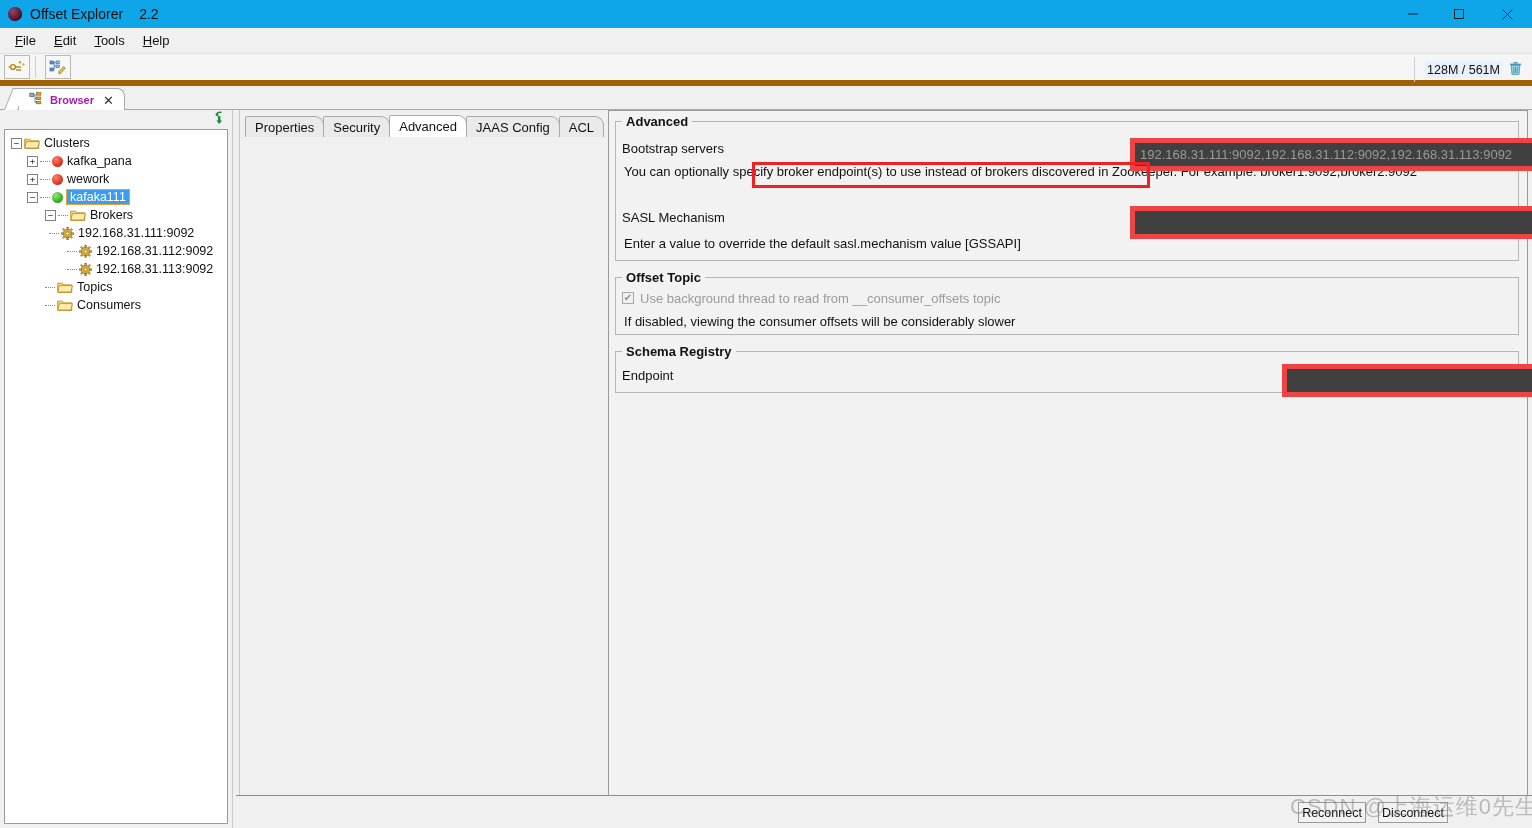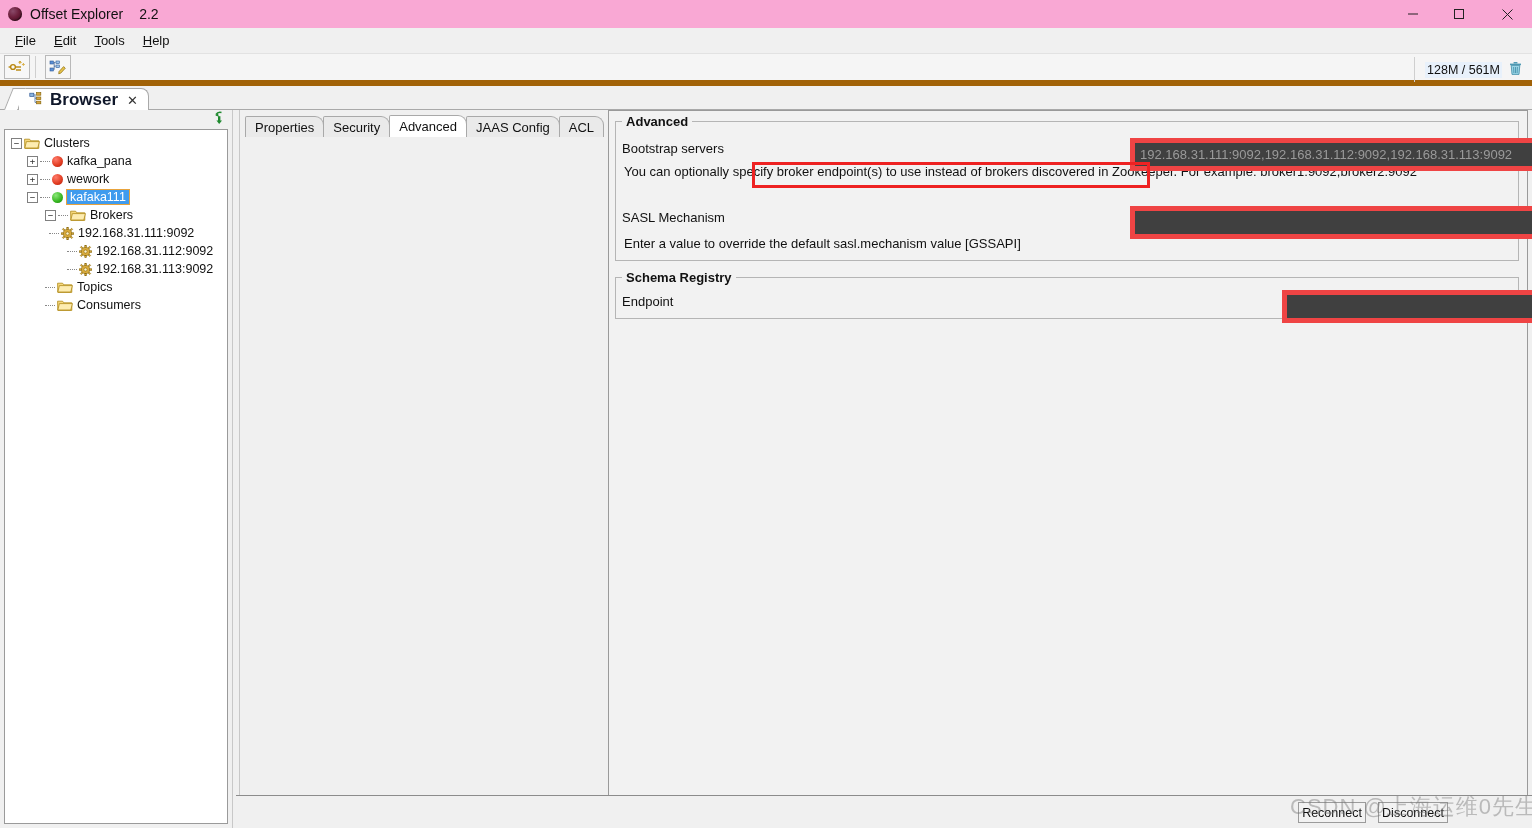--- a/index.html
+++ b/index.html
@@ -10,21 +10,21 @@
     font-size: 13px;
     color: #1a1a1a;
     background: #f0f0f0;
     overflow: hidden;
     position: relative;
   }
 
   
   .titlebar {
     height: 28px;
-    background: #f9a8d4;
+    background: #0ea5e9;
     display: flex;
     align-items: center;
     position: relative;
   }
   .app-icon {
     width: 14px; height: 14px;
     margin-left: 8px; margin-right: 8px;
     border-radius: 50%;
     background: radial-gradient(circle at 35% 30%, #8a4a6a 0%, #6d1f3c 45%, #3a0a1c 100%);
     box-shadow: inset -1px -1px 1px rgba(0,0,0,.4);
@@ -114,21 +114,21 @@
   }
   .wtab::before {
     content: "";
     position: absolute; left: -11px; top: -1px;
     width: 12px; height: 23px;
     background: #ffffff;
     border-left: 1px solid #a9a9a9;
     border-top: 1px solid #a9a9a9;
     transform: skewX(-22deg);
   }
-  .wtab-label { font-size: 17px; font-weight: bold; color: #0f172a; }
+  .wtab-label { font-size: 11px; font-weight: bold; color: #a21caf; }
   .wtab-close { font-size: 13px; color: #333; padding: 0 2px; }
 
   
   .split {
     position: absolute;
     left: 0; top: 110px;
     width: 1532px; height: 718px;
     display: flex;
   }
 
@@ -592,20 +592,28 @@
         <div class="hint">You can optionally specify broker endpoint(s) to use instead of brokers discovered in Zookeeper. For example: broker1:9092,broker2:9092</div>
 
         <div class="row" style="margin-top:26px">
           <span class="lab">SASL Mechanism</span>
           <div class="txt" style="left:508px; top:1px; width:759px;"></div>
         </div>
 
         <div class="hint" style="margin-top:7px">Enter a value to override the default sasl.mechanism value [GSSAPI]</div>
       </div>
 
+      <div class="group" style="height:58px; margin-top:16px">
+        <span class="g-title">Offset Topic</span>
+        <div class="chk-row" style="margin-top:2px">
+          <span class="chkbox">✔</span>
+          <span class="chk-label">Use background thread to read from __consumer_offsets topic</span>
+        </div>
+        <div class="hint" style="margin-top:6px">If disabled, viewing the consumer offsets will be considerably slower</div>
+      </div>
 
       <div class="group" style="height:42px; margin-top:16px">
         <span class="g-title">Schema Registry</span>
         <div class="row" style="margin-top:3px">
           <span class="lab">Endpoint</span>
           <div class="txt" style="left:660px; top:1px; width:612px;"></div>
         </div>
       </div>
 
     </div>

